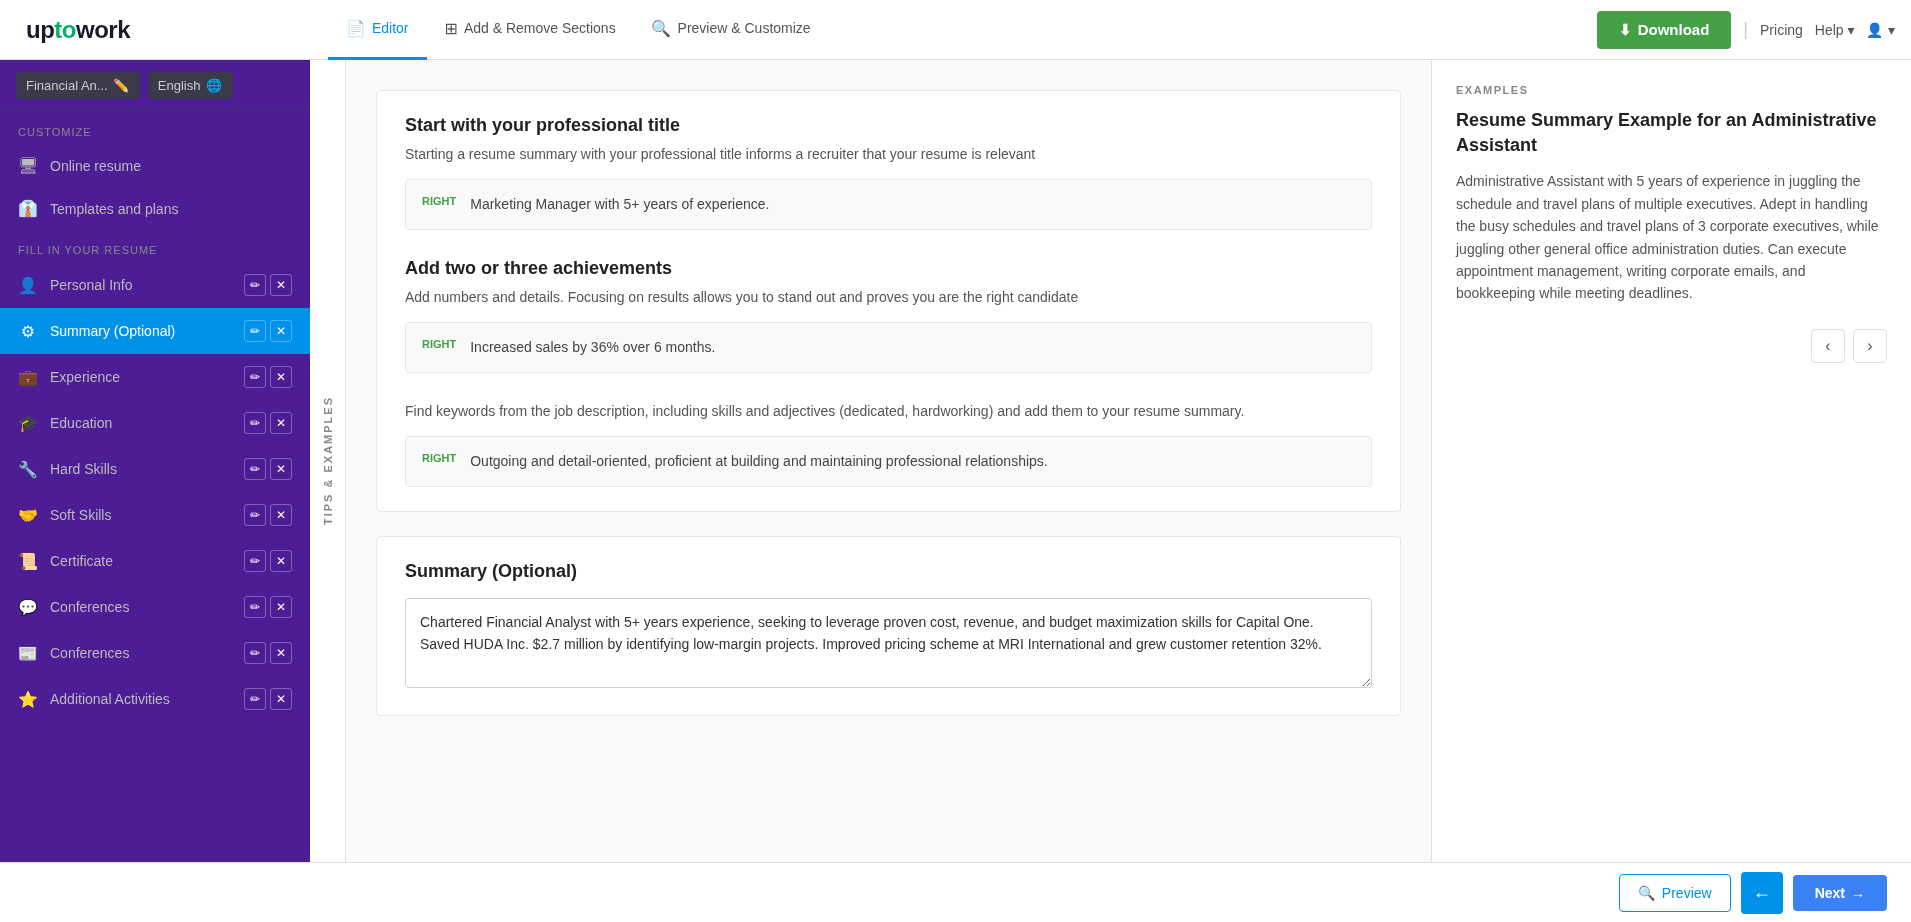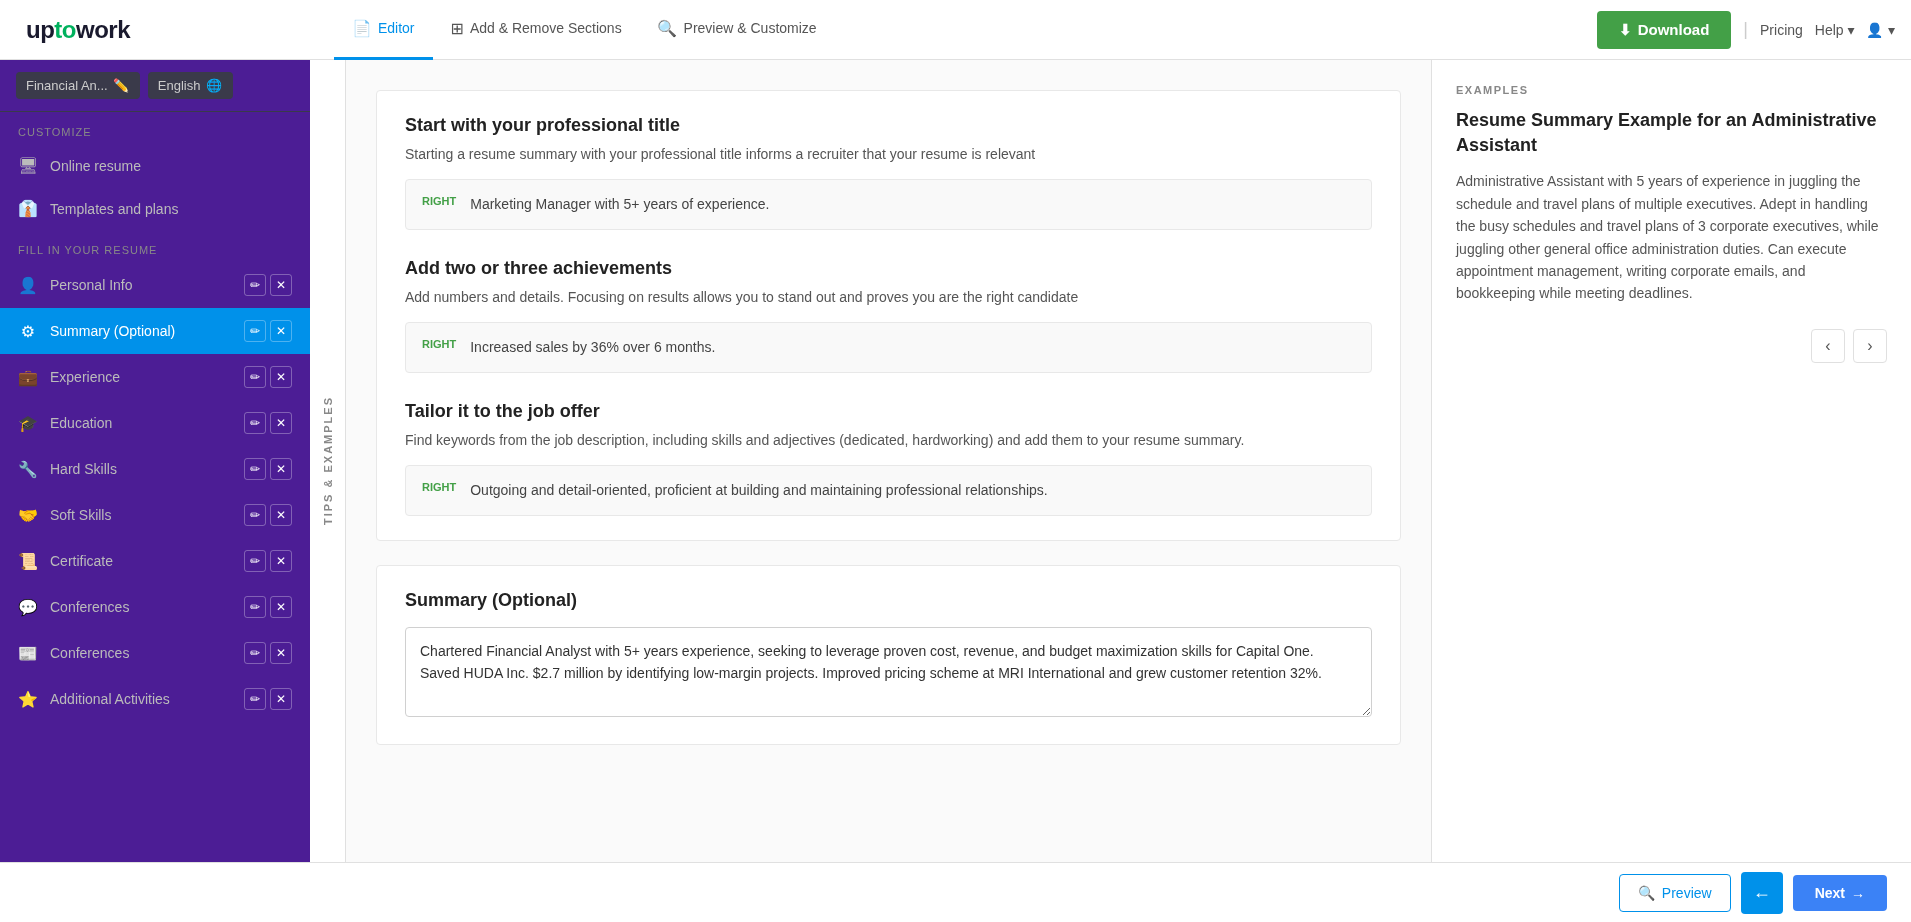--- a/index.html
+++ b/index.html
@@ -1,19 +1,19 @@
 <!DOCTYPE html>
 <html><head>
   <meta charset="utf-8">
   <style>
     * { box-sizing: border-box; margin: 0; padding: 0; }
     body { font-family: 'Segoe UI', Arial, sans-serif; font-size: 14px; background: #f5f5f5; display: flex; flex-direction: column; height: 100vh; overflow: hidden; }
 
     
-    .header { display: flex; align-items: center; background: #fff; border-bottom: 1px solid #e0e0e0; height: 60px; padding: 0 16px; gap: 8px; position: relative; z-index: 10; }
+    .header { display: flex; align-items: center; background: #fff; border-bottom: 1px solid #e0e0e0; height: 60px; padding: 0 16px; gap: 2px; position: relative; z-index: 10; }
     .logo { width: 310px; display: flex; align-items: center; padding-left: 10px; flex-shrink: 0; }
     .logo-text { font-size: 24px; font-weight: 700; color: #1a1a2e; letter-spacing: -0.5px; }
     .logo-text span { color: #00b15d; }
     .header-nav { display: flex; align-items: center; gap: 0; flex: 1; }
     .nav-tab { display: flex; align-items: center; gap: 6px; padding: 0 18px; height: 60px; font-size: 14px; color: #555; cursor: pointer; border-bottom: 3px solid transparent; text-decoration: none; }
     .nav-tab.active { color: #0091ea; border-bottom: 3px solid #0091ea; }
     .nav-tab-icon { font-size: 16px; }
     .header-right { display: flex; align-items: center; gap: 12px; margin-left: auto; }
     .btn-download { background: #43a047; color: #fff; border: none; border-radius: 4px; padding: 10px 22px; font-size: 15px; font-weight: 600; cursor: pointer; display: flex; align-items: center; gap: 6px; }
     .header-link { color: #555; font-size: 14px; cursor: pointer; text-decoration: none; }
@@ -244,21 +244,20 @@
         <div class="tip-block">
           <div class="tip-title">Add two or three achievements</div>
           <div class="tip-desc">Add numbers and details. Focusing on results allows you to stand out and proves you are the right candidate</div>
           <div class="tip-example">
             <span class="tip-label">RIGHT</span>
             <span class="tip-text">Increased sales by 36% over 6 months.</span>
           </div>
         </div>
 
         <div class="tip-block">
-          <div class="tip-title">Tailor it to the job offer</div>
           <div class="tip-desc">Find keywords from the job description, including skills and adjectives (dedicated, hardworking) and add them to your resume summary.</div>
           <div class="tip-example">
             <span class="tip-label">RIGHT</span>
             <span class="tip-text">Outgoing and detail-oriented, proficient at building and maintaining professional relationships.</span>
           </div>
         </div>
 
       </div>
 
       <div class="summary-section">

